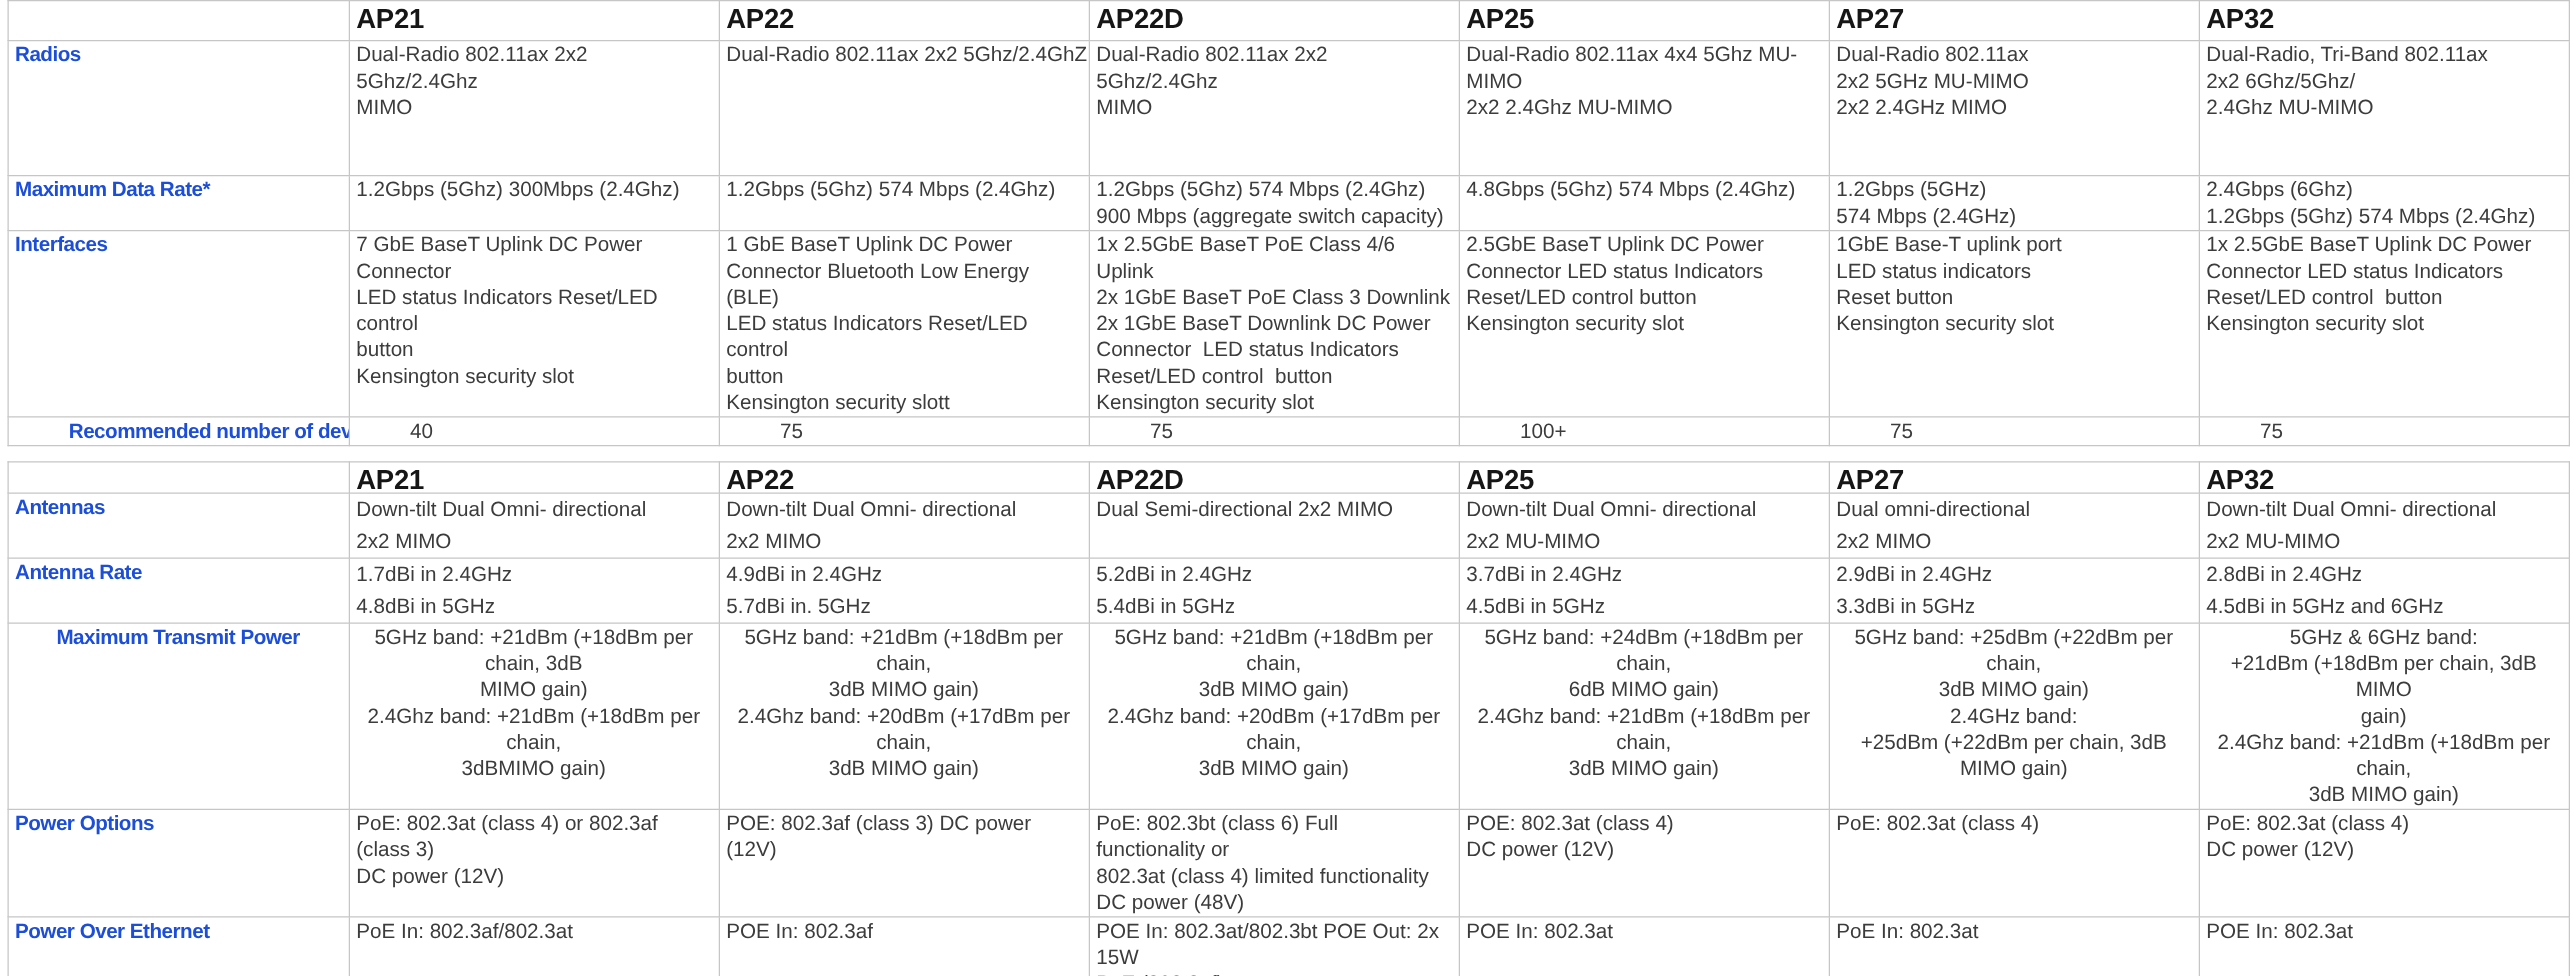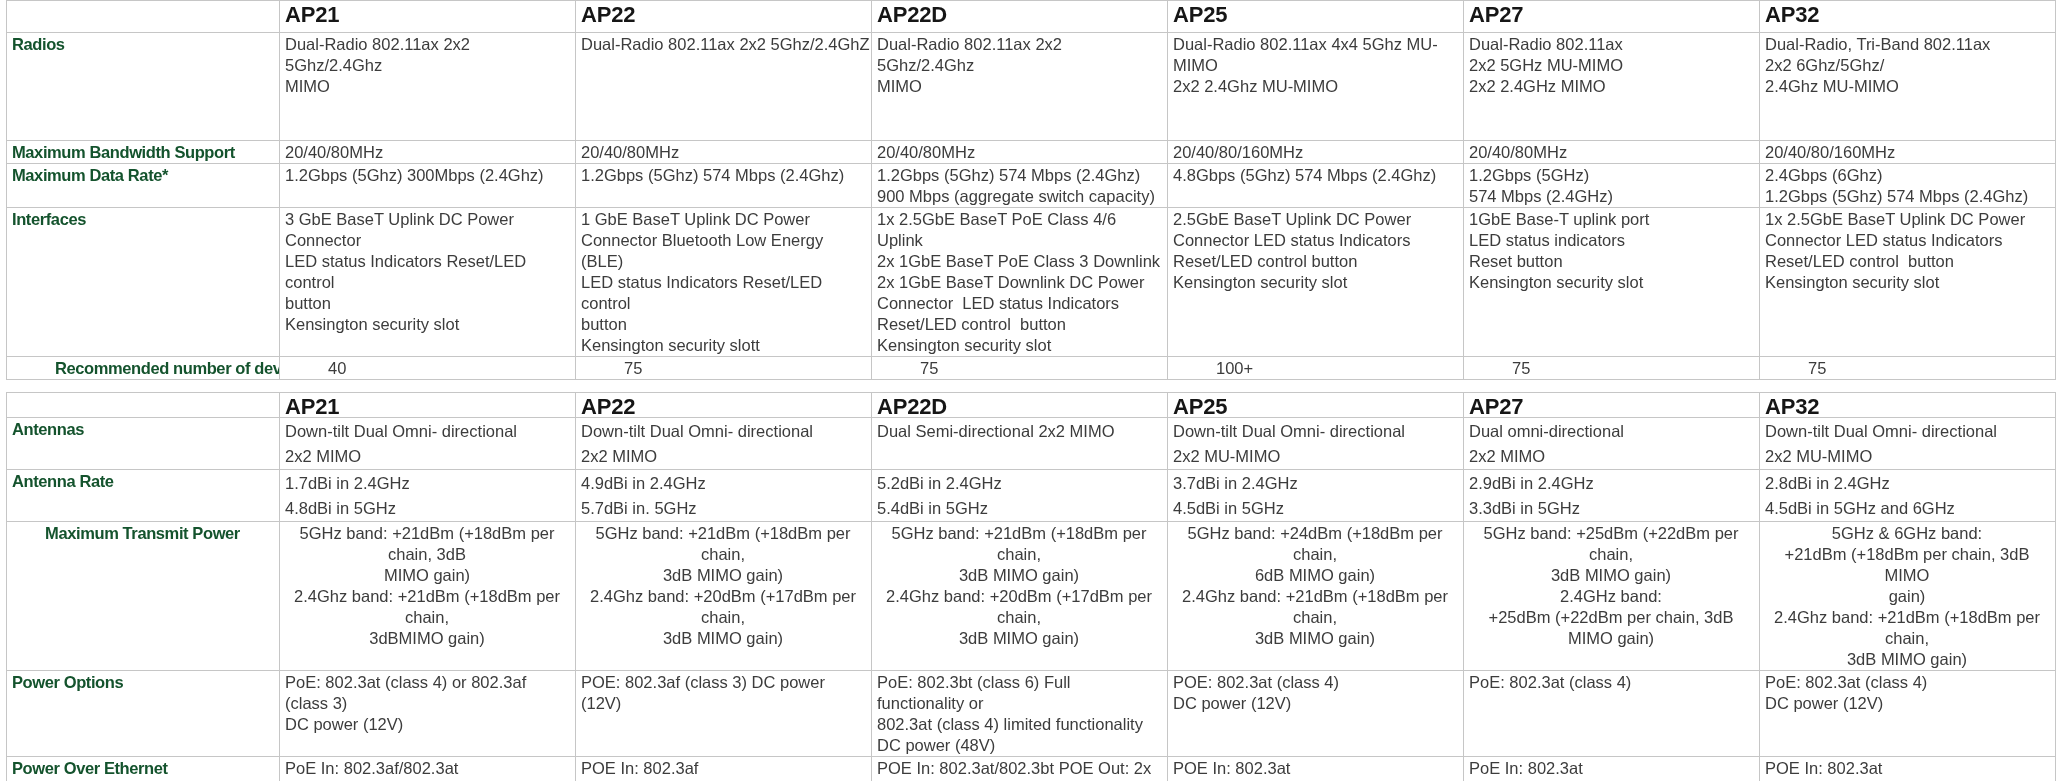--- a/index.html
+++ b/index.html
@@ -20,21 +20,21 @@
     padding:1px 6px 0 5px;
     font-size:16.5px;line-height:21px;
     font-weight:normal;
     overflow:hidden;
   }
   .spec-table thead th{
     font-weight:bold;color:#161616;font-size:22px;letter-spacing:-0.2px;
     padding-top:3px;
   }
   .spec-table th.rowlabel{
-    font-weight:bold;color:#14532d;font-size:16.5px;letter-spacing:-0.4px;
+    font-weight:bold;color:#1d4ed8;font-size:16.5px;letter-spacing:-0.4px;
     white-space:nowrap;
   }
   .spec-table td{white-space:pre-wrap;}
   .spec-table td.clip{white-space:pre;overflow:hidden;}
   .table-gap{height:12px;}
   
   tr.row-head1 th{height:28px;}
   tr.row-radios td, tr.row-radios th{height:106px;}
   tr.row-bandwidth td, tr.row-bandwidth th{height:18px;}
   tr.row-datarate td, tr.row-datarate th{height:36px;}
@@ -84,44 +84,35 @@
 MIMO</td>
           <td>Dual-Radio 802.11ax 4x4 5Ghz MU-MIMO
 2x2 2.4Ghz MU-MIMO</td>
           <td>Dual-Radio 802.11ax
 2x2 5GHz MU-MIMO
 2x2 2.4GHz MIMO</td>
           <td>Dual-Radio, Tri-Band 802.11ax
 2x2 6Ghz/5Ghz/
 2.4Ghz MU-MIMO</td>
         </tr>
-        <tr class="row-bandwidth">
-          <th class="rowlabel">Maximum Bandwidth Support</th>
-          <td>20/40/80MHz</td>
-          <td>20/40/80MHz</td>
-          <td>20/40/80MHz</td>
-          <td>20/40/80/160MHz</td>
-          <td>20/40/80MHz</td>
-          <td>20/40/80/160MHz</td>
-        </tr>
         <tr class="row-datarate">
           <th class="rowlabel">Maximum Data Rate*</th>
           <td>1.2Gbps (5Ghz) 300Mbps (2.4Ghz)</td>
           <td>1.2Gbps (5Ghz) 574 Mbps (2.4Ghz)</td>
           <td>1.2Gbps (5Ghz) 574 Mbps (2.4Ghz)
 900 Mbps (aggregate switch capacity)</td>
           <td>4.8Gbps (5Ghz) 574 Mbps (2.4Ghz)</td>
           <td>1.2Gbps (5GHz)
 574 Mbps (2.4GHz)</td>
           <td>2.4Gbps (6Ghz)
 1.2Gbps (5Ghz) 574 Mbps (2.4Ghz)</td>
         </tr>
         <tr class="row-interfaces">
           <th class="rowlabel">Interfaces</th>
-          <td>3 GbE BaseT Uplink DC Power Connector
+          <td>7 GbE BaseT Uplink DC Power Connector
 LED status Indicators Reset/LED control
 button
 Kensington security slot</td>
           <td>1 GbE BaseT Uplink DC Power
 Connector Bluetooth Low Energy (BLE)
 LED status Indicators Reset/LED control
 button
 Kensington security slott</td>
           <td>1x 2.5GbE BaseT PoE Class 4/6 Uplink
 2x 1GbE BaseT PoE Class 3 Downlink

